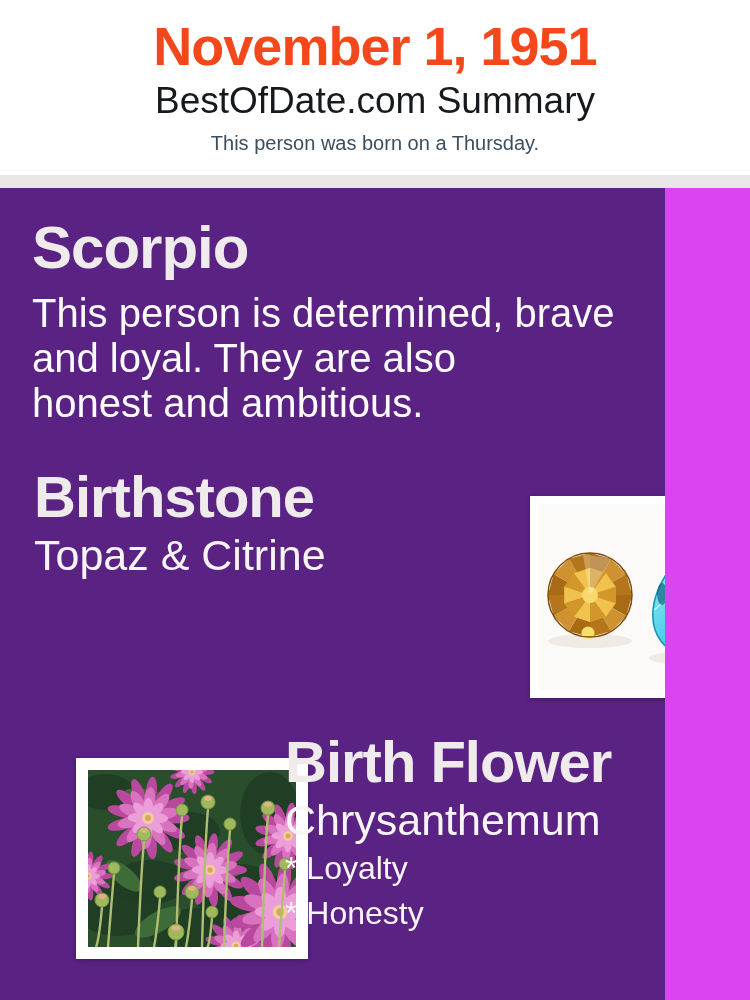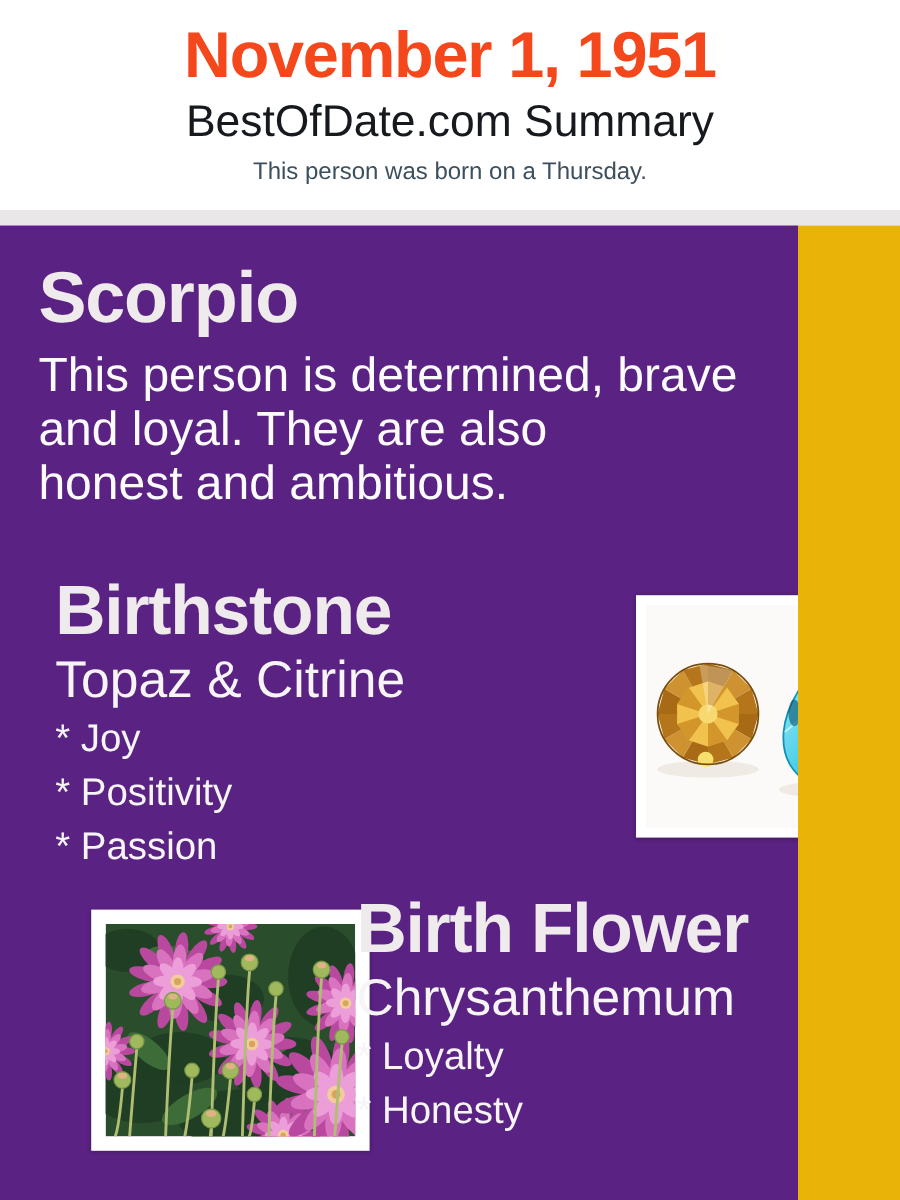--- a/index.html
+++ b/index.html
@@ -1,37 +1,37 @@
 <!DOCTYPE html>
 <html><head>
 <meta charset="utf-8">
 <style>
   html,body{margin:0;padding:0;}
   body{width:750px;height:1000px;overflow:hidden;background:#5A2283;
        font-family:"Liberation Sans", sans-serif;}
-  .canvas{position:relative;width:750px;height:1000px;background:#eab308;}
+  .canvas{position:relative;width:750px;height:1000px;background:#d946ef;}
 
   
   .header{position:relative;width:750px;height:175px;background:#FFFFFF;text-align:center;overflow:hidden;}
   .page-title{margin:0;padding-top:17px;font-size:54px;line-height:58px;font-weight:bold;
               letter-spacing:-1px;color:#F4481C;}
   .site-summary{margin:6px 0 0 0;font-size:37px;line-height:40px;font-weight:normal;color:#16191D;}
   .born-note{margin:5px 0 0 0;font-size:20px;line-height:34px;color:#3C4F5E;}
 
   .gray-strip{width:750px;height:13px;background:#EAE7E8;}
 
   
   .main{position:relative;width:665px;height:812px;background:#5A2283;overflow:hidden;color:#FBFAFA;}
 
   .zodiac-heading{position:absolute;left:32px;top:29px;margin:0;font-size:60px;line-height:62px;
                   font-weight:bold;letter-spacing:-1px;color:#EFEAEB;}
   .zodiac-desc{position:absolute;left:32px;top:103px;margin:0;font-size:40px;line-height:45px;color:#FCFBFB;}
   .zodiac-desc span{display:block;}
 
-  .section{position:absolute;margin:12px;}
+  .section{position:absolute;margin:0;}
   .section h2{margin:0;font-size:58px;line-height:60px;font-weight:bold;letter-spacing:-1px;color:#EFEAEB;}
   .section .name{margin:4px 0 0 0;font-size:43px;line-height:48px;color:#F7F4F5;}
   .section ul{list-style:none;margin:2px 0 0 0;padding:0;}
   .section li{font-size:32px;line-height:45px;color:#F7F4F5;}
 
   .birthstone-section{left:34px;top:279px;}
   .birthflower-section{left:285px;top:544px;}
 
   
   .photo{position:absolute;background:#FFFFFF;box-shadow:0 1px 4px rgba(0,0,0,.28);}
@@ -60,25 +60,20 @@
 
     <p class="zodiac-desc">
       <span>This person is determined, brave</span>
       <span>and loyal. They are also</span>
       <span>honest and ambitious.</span>
     </p>
 
     <section class="section birthstone-section">
       <h2>Birthstone</h2>
       <div class="name">Topaz &amp; Citrine</div>
-      <ul>
-        <li>* Joy</li>
-        <li>* Positivity</li>
-        <li>* Passion</li>
-      </ul>
     </section>
 
     <figure class="photo gem-photo">
       <svg width="206" height="186" viewBox="0 0 206 186">
         <defs>
           <linearGradient id="pg" x1="0" y1="0" x2="1" y2="1">
             <stop offset="0" stop-color="#AEEFF8"></stop>
             <stop offset="0.5" stop-color="#4CCFE8"></stop>
             <stop offset="1" stop-color="#17A3CB"></stop>
           </linearGradient>

